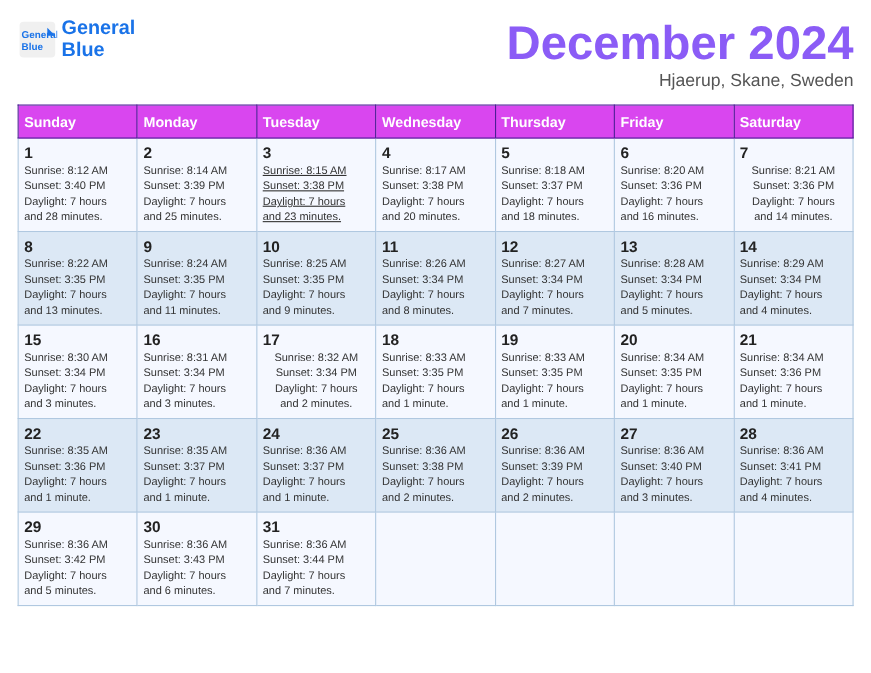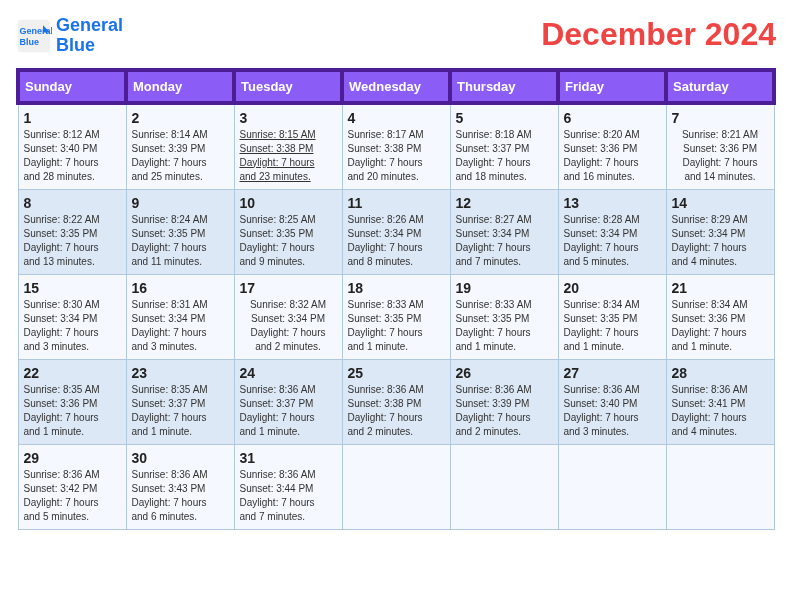--- a/index.html
+++ b/index.html
@@ -27,42 +27,42 @@
       line-height: 1.1;
     }
     .logo-text span { color: #1a73e8; }
     .logo-icon {
       width: 36px;
       height: 36px;
       margin-right: 4px;
     }
     .title-area { text-align: right; }
     .title-area h1 {
-      font-size: 32px;
+      font-size: 43px;
       font-weight: bold;
-      color: #ef4444;
+      color: #8b5cf6;
     }
     .title-area h2 {
       font-size: 16px;
       font-weight: normal;
       color: #555;
     }
     table {
       width: 100%;
       border-collapse: collapse;
       font-size: 11px;
     }
     thead tr th {
-      background-color: #8b5cf6;
+      background-color: #d946ef;
       color: #fff;
       padding: 7px 5px;
       text-align: left;
       font-size: 13px;
       font-weight: bold;
-      border: 4px solid #4c1d95;
+      border: 1px solid #4c1d95;
     }
     tbody tr {
       vertical-align: top;
     }
     tbody tr:nth-child(odd) { background: #f5f8ff; }
     tbody tr:nth-child(even) { background: #dce8f5; }
     tbody td {
       padding: 5px 5px;
       border: 1px solid #b0c8e0;
       width: 14.28%;
@@ -93,20 +93,21 @@
       <text x="4" y="30" font-size="10" font-weight="bold" fill="#1a73e8">Blue</text>
       <polygon points="30,8 38,16 30,16" fill="#1a73e8"></polygon>
     </svg>
     <div class="logo-text">
       <div><span>General</span></div>
       <div><span>Blue</span></div>
     </div>
   </div>
   <div class="title-area">
     <h1>December 2024</h1>
+    <h2>Hjaerup, Skane, Sweden</h2>
   </div>
 </div>
 
 <table>
   <thead>
     <tr>
     <th>Sunday</th>
         <th>Monday</th>
         <th>Tuesday</th>
         <th>Wednesday</th>

